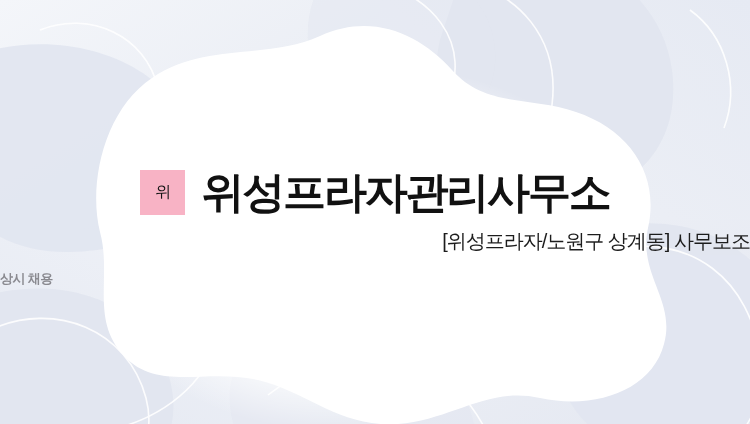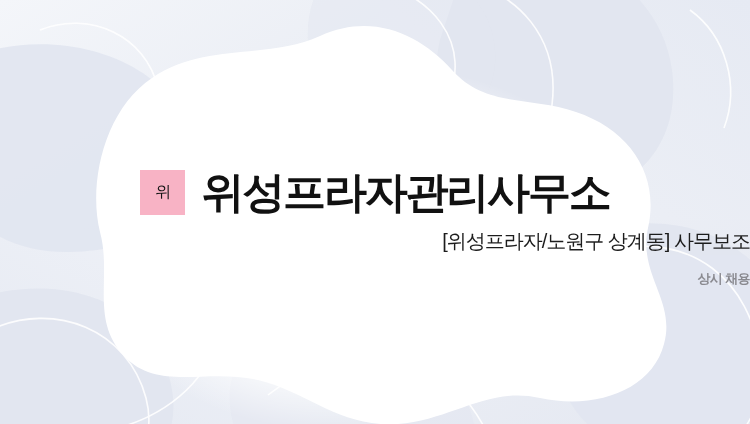--- a/index.html
+++ b/index.html
@@ -88,21 +88,21 @@
     color: #1c1c1c;
     letter-spacing: -1px;
     white-space: nowrap;
   }
 
   .recruit-status {
     position: absolute;
     left: 0;
     right: 0;
     top: 270px;
-    text-align: right;
+    text-align: left;
     font-size: 13px;
     font-weight: 700;
     color: #8a8a90;
     letter-spacing: -0.6px;
     white-space: nowrap;
   }
 </style>
 </head>
 <body>
 

